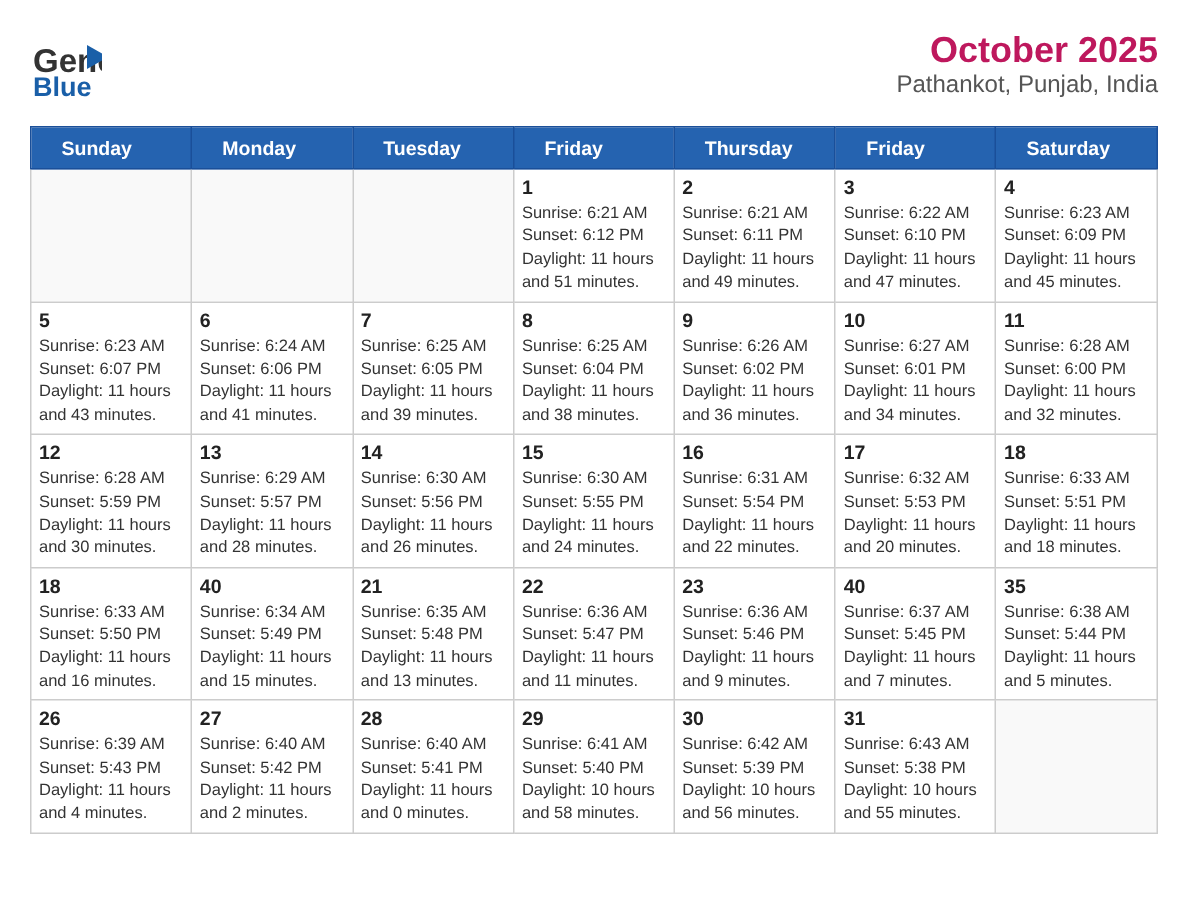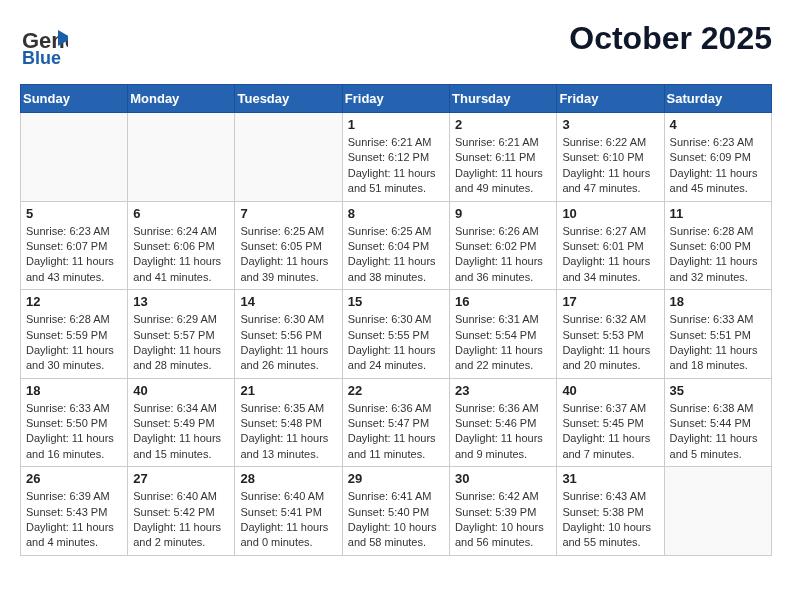--- a/index.html
+++ b/index.html
@@ -13,37 +13,37 @@
     .header {
       display: flex;
       justify-content: space-between;
       align-items: flex-start;
       margin-bottom: 16px;
     }
     .title-section {
       text-align: right;
     }
     .month-title {
-      font-size: 32px;
+      font-size: 24px;
       font-weight: bold;
-      color: #0f172a;
+      color: #be185d;
     }
     .location {
       font-size: 16px;
       color: #555;
     }
     .calendar {
       width: 100%;
       border-collapse: collapse;
       font-size: 11px;
     }
     .calendar th {
       background-color: #2563b0;
       color: white;
-      padding: 6px 2px;
+      padding: 6px 20px;
       text-align: left;
       font-size: 13px;
       font-weight: bold;
       border: 1px solid #1a4f99;
     }
     .calendar td {
       border: 1px solid #ccc;
       vertical-align: top;
       padding: 4px 5px;
       width: 108px;
@@ -76,20 +76,21 @@
 <div class="header">
   <div class="logo-wrapper">
     <svg width="48" height="48" viewBox="0 0 48 48">
       <text x="2" y="28" font-size="22" font-weight="bold" fill="#333">General</text>
       <text x="2" y="44" font-size="18" font-weight="bold" fill="#1a5fa8">Blue</text>
       <polygon points="38,10 52,18 38,26" fill="#1a5fa8"></polygon>
     </svg>
   </div>
   <div class="title-section">
     <div class="month-title">October 2025</div>
+    <div class="location">Pathankot, Punjab, India</div>
   </div>
 </div>
 
 <table class="calendar">
   <thead>
     <tr>
     <th>Sunday</th>
         <th>Monday</th>
         <th>Tuesday</th>
         <th>Friday</th>

